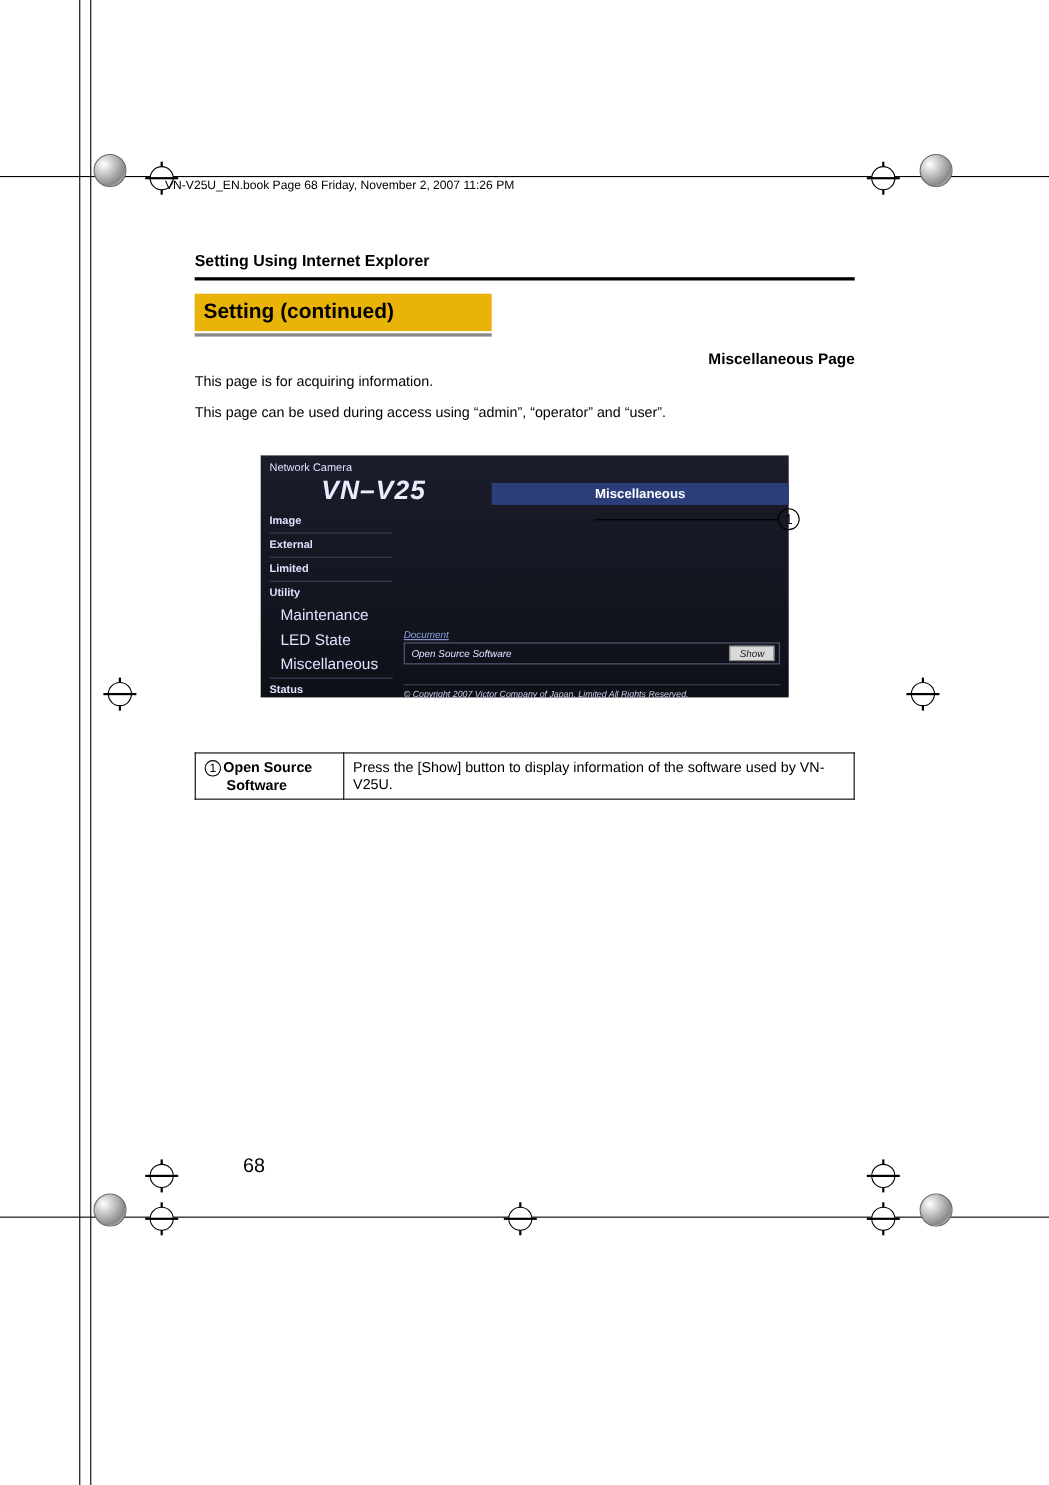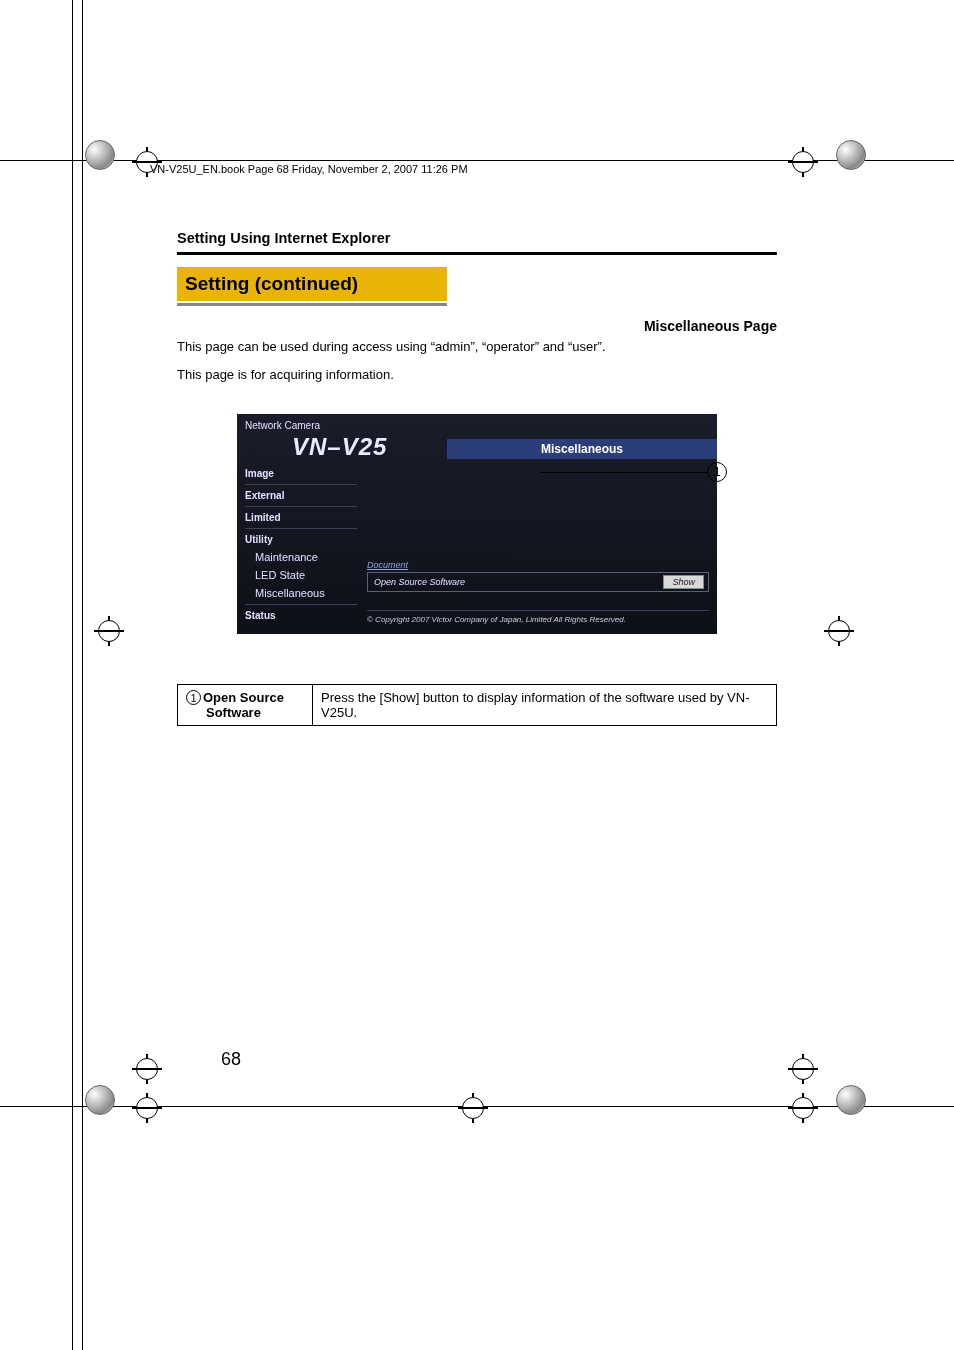--- a/index.html
+++ b/index.html
@@ -30,21 +30,21 @@
   .subhead { font-weight: bold; font-size: 14px; margin-bottom: 4px; text-align: right; }
   .para { font-size: 13px; margin-bottom: 10px; line-height: 1.4; }
 
   .screenshot { position: relative; margin-left: 60px; margin-top: 30px; width: 480px; height: 220px; background: linear-gradient(#1a1d2a, #0e1018); }
   .ss-brand-small { color: #dfe3ff; font-size: 10px; padding: 6px 0 0 8px; }
   .ss-model { color: #e8ecff; font-size: 24px; font-style: italic; font-weight: bold; letter-spacing: 1px; margin-left: 55px; margin-top: 2px; }
   .ss-title-bar { background: #2c3e7a; color: #fff; font-size: 12px; font-weight: bold; text-align: center; padding: 3px 0; margin: -22px 0 0 210px; width: 270px; }
   .ss-body { display: flex; align-items: flex-end; }
   .ss-nav { width: 130px; padding: 6px 0 0 8px; }
   .ss-nav-item { color: #dfe3ff; font-size: 10px; font-weight: bold; padding: 3px 0; }
-  .ss-nav-sub { padding-left: 10px; font-size: 11px; font-weight: normal; }
+  .ss-nav-sub { padding-left: 10px; font-size: 14px; font-weight: normal; }
   .ss-nav-rule { border-top: 1px solid #3a3f5a; margin: 2px 10px 2px 0; }
   .ss-main { flex: 1; padding: 6px 8px 0 0; position: relative; font-style: italic; }
   .ss-doc-label { color: #8fa3e0; font-size: 9px; text-decoration: underline; margin-bottom: 2px; }
   .ss-row { display: flex; align-items: center; border: 1px solid #5a5f7a; }
   .ss-row-label { color: #dfe3ff; font-size: 9px; padding: 3px 6px; flex: 1; }
   .ss-show-btn { background: #d9d9d9; color: #222; font-size: 9px; padding: 1px 8px; border: 1px solid #888; margin: 2px 4px 2px 0; }
   .ss-copy { color: #c9cde6; font-size: 8px; margin-top: 18px; border-top: 1px solid #3a3f5a; padding-top: 4px; }
 
   .callout-line { position: absolute; left: 540px; top: 472px; width: 168px; height: 1px; background: #000; }
   .callout-num { position: absolute; left: 707px; top: 462px; width: 20px; height: 20px; border: 1.2px solid #000; border-radius: 50%; font-size: 13px; text-align: center; line-height: 18px; }
@@ -125,22 +125,22 @@
   </div>
 
 <div class="print-header">VN-V25U_EN.book  Page 68  Friday, November 2, 2007  11:26 PM</div>
 
 <div class="content">
   <div class="breadcrumb">Setting Using Internet Explorer</div>
   <hr class="hr-thick">
   <div class="section-title-bar">Setting (continued)</div>
   <hr class="hr-mid">
   <div class="subhead">Miscellaneous Page</div>
+  <div class="para">This page is for acquiring information.</div>
   <div class="para">This page can be used during access using “admin”, “operator” and “user”.</div>
-  <div class="para">This page is for acquiring information.</div>
 
   <div class="screenshot">
     <div class="ss-brand-small">Network Camera</div>
     <div class="ss-model">VN–V25</div>
     <div class="ss-title-bar">Miscellaneous</div>
     <div class="ss-body">
       <div class="ss-nav">
         <div class="ss-nav-item">Image</div>
         <div class="ss-nav-rule"></div>
         <div class="ss-nav-item">External</div>

